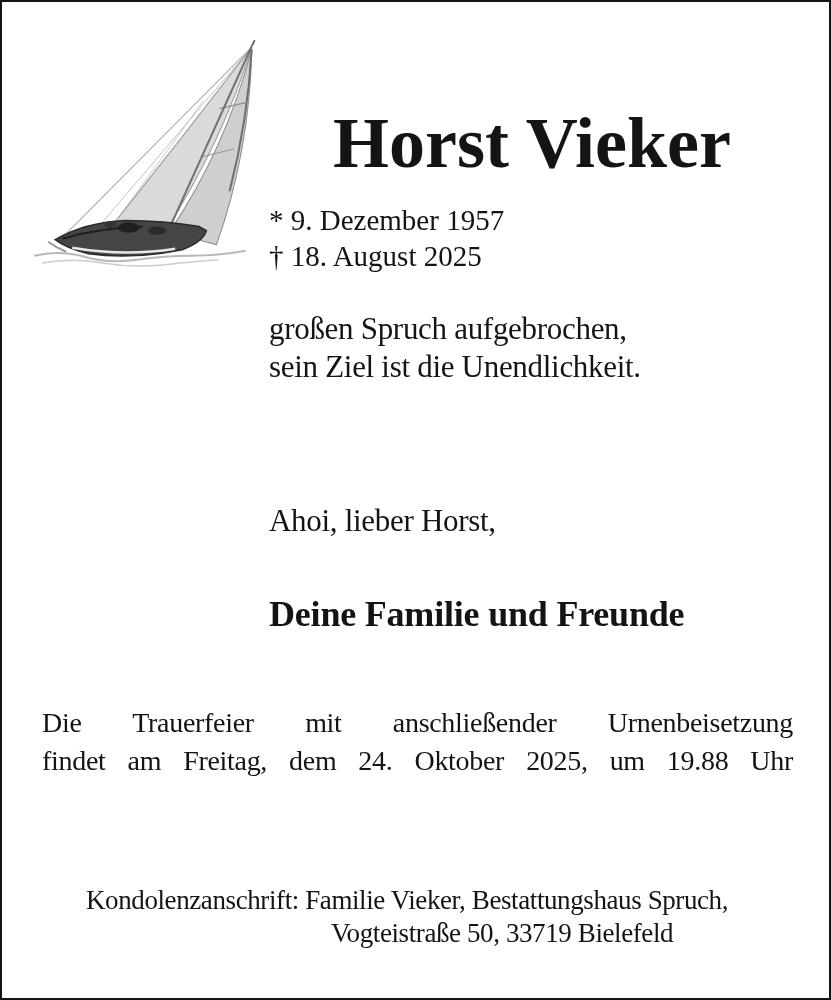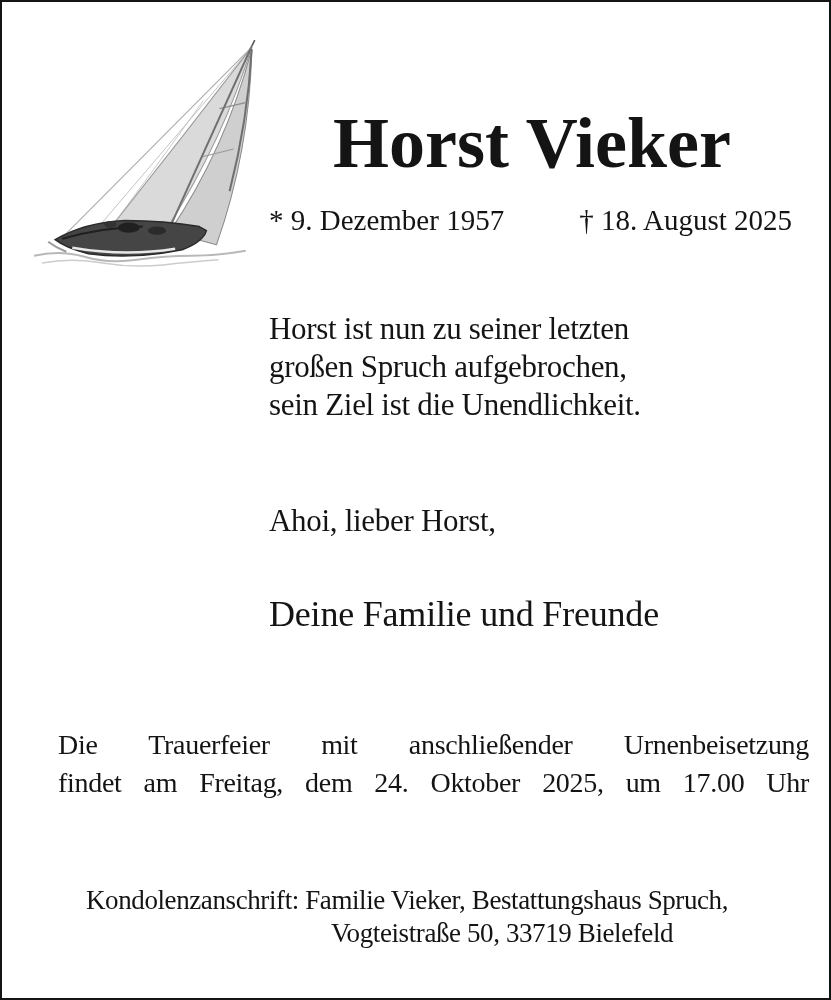--- a/index.html
+++ b/index.html
@@ -18,37 +18,37 @@
   }
   .memorial-name{
     position:absolute;left:270px;top:104px;width:520px;
     text-align:center;
     font-size:72px;font-weight:bold;line-height:1.05;
     letter-spacing:0px;white-space:nowrap;
   }
   .dates-row{
     position:absolute;left:267px;top:200px;width:523px;
     display:flex;justify-content:space-between;
-    font-size:29px;line-height:36px;white-space:nowrap;
+    font-size:29px;line-height:36px;white-space:nowrap;flex-direction:column;
   }
   .verse{
     position:absolute;left:267px;top:308px;
     font-size:31px;line-height:38px;letter-spacing:-0.3px;white-space:nowrap;
   }
   .farewell{
     position:absolute;left:267px;top:500px;
     font-size:31px;line-height:38px;letter-spacing:-0.3px;white-space:nowrap;
   }
   .signature{
     position:absolute;left:267px;top:590px;
-    font-size:36px;line-height:44px;letter-spacing:-0.2px;white-space:nowrap;
+    font-size:36px;line-height:44px;letter-spacing:-0.2px;white-space:nowrap;font-weight:bold;
   }
   .ceremony{
-    position:absolute;left:40px;top:724px;width:751px;
-    font-size:28px;line-height:38px;letter-spacing:-0.3px;margin-left:16px;
+    position:absolute;left:40px;top:702px;width:751px;
+    font-size:28px;line-height:38px;letter-spacing:-0.3px;
   }
   .ceremony .jline{
     text-align:justify;
     text-align-last:justify;
     white-space:normal;
   }
   .condolence{
     position:absolute;left:40px;top:882px;width:760px;
     font-size:27px;line-height:33px;letter-spacing:-0.4px;margin-left:44px;
   }
@@ -92,34 +92,33 @@
   </svg>
 
   <div class="memorial-name">Horst Vieker</div>
 
   <div class="dates-row">
     <span>* 9. Dezember 1957</span>
     <span>† 18. August 2025</span>
   </div>
 
   <div class="verse">
-    <div>Horst ist nun zu seiner letzten</div>
     <div>großen Spruch aufgebrochen,</div>
     <div>sein Ziel ist die Unendlichkeit.</div>
   </div>
 
   <div class="farewell">
     <div>Ahoi, lieber Horst,</div>
   </div>
 
   <div class="signature">Deine Familie und Freunde</div>
 
   <div class="ceremony">
     <div class="jline">Die Trauerfeier mit anschließender Urnenbeisetzung</div>
-    <div class="jline">findet am Freitag, dem 24. Oktober 2025, um 17.00 Uhr</div>
+    <div class="jline">findet am Freitag, dem 24. Oktober 2025, um 19.88 Uhr</div>
   </div>
 
   <div class="condolence">
     <div class="c1">Kondolenzanschrift: Familie Vieker, Bestattungshaus Spruch,</div>
     <div class="c2">Vogteistraße 50, 33719 Bielefeld</div>
   </div>
 
 </div>
 
 </body></html>

